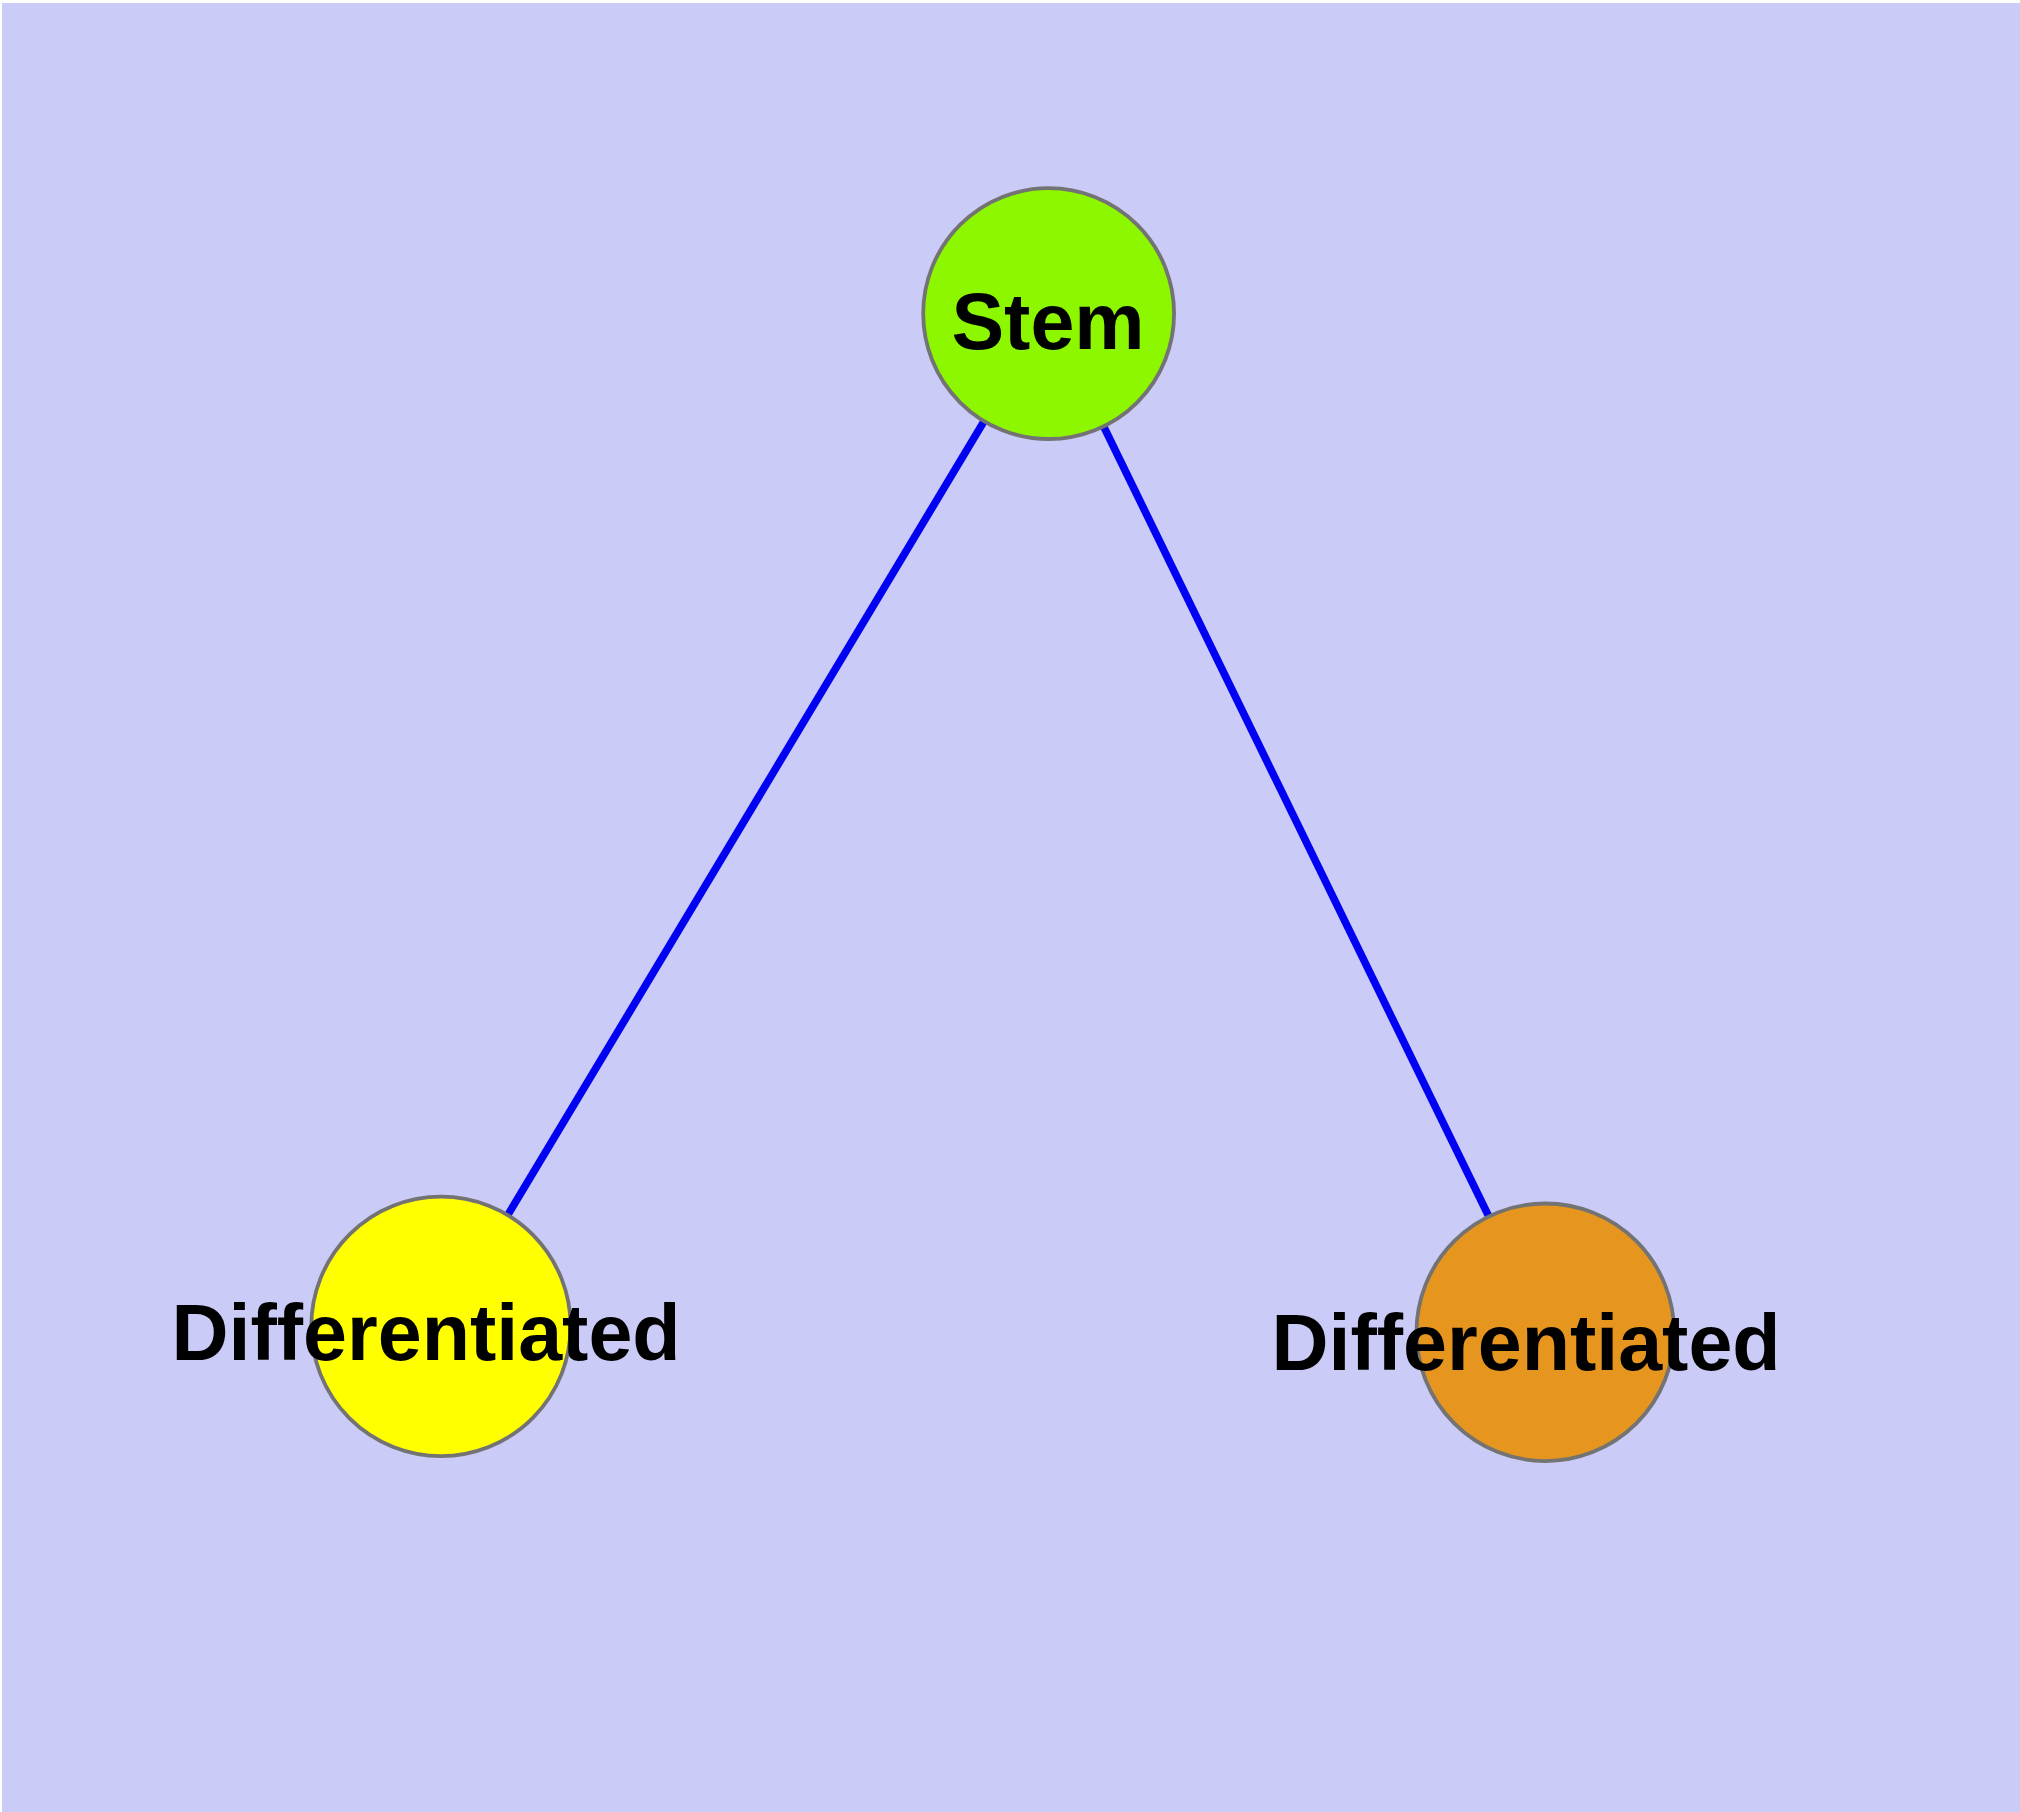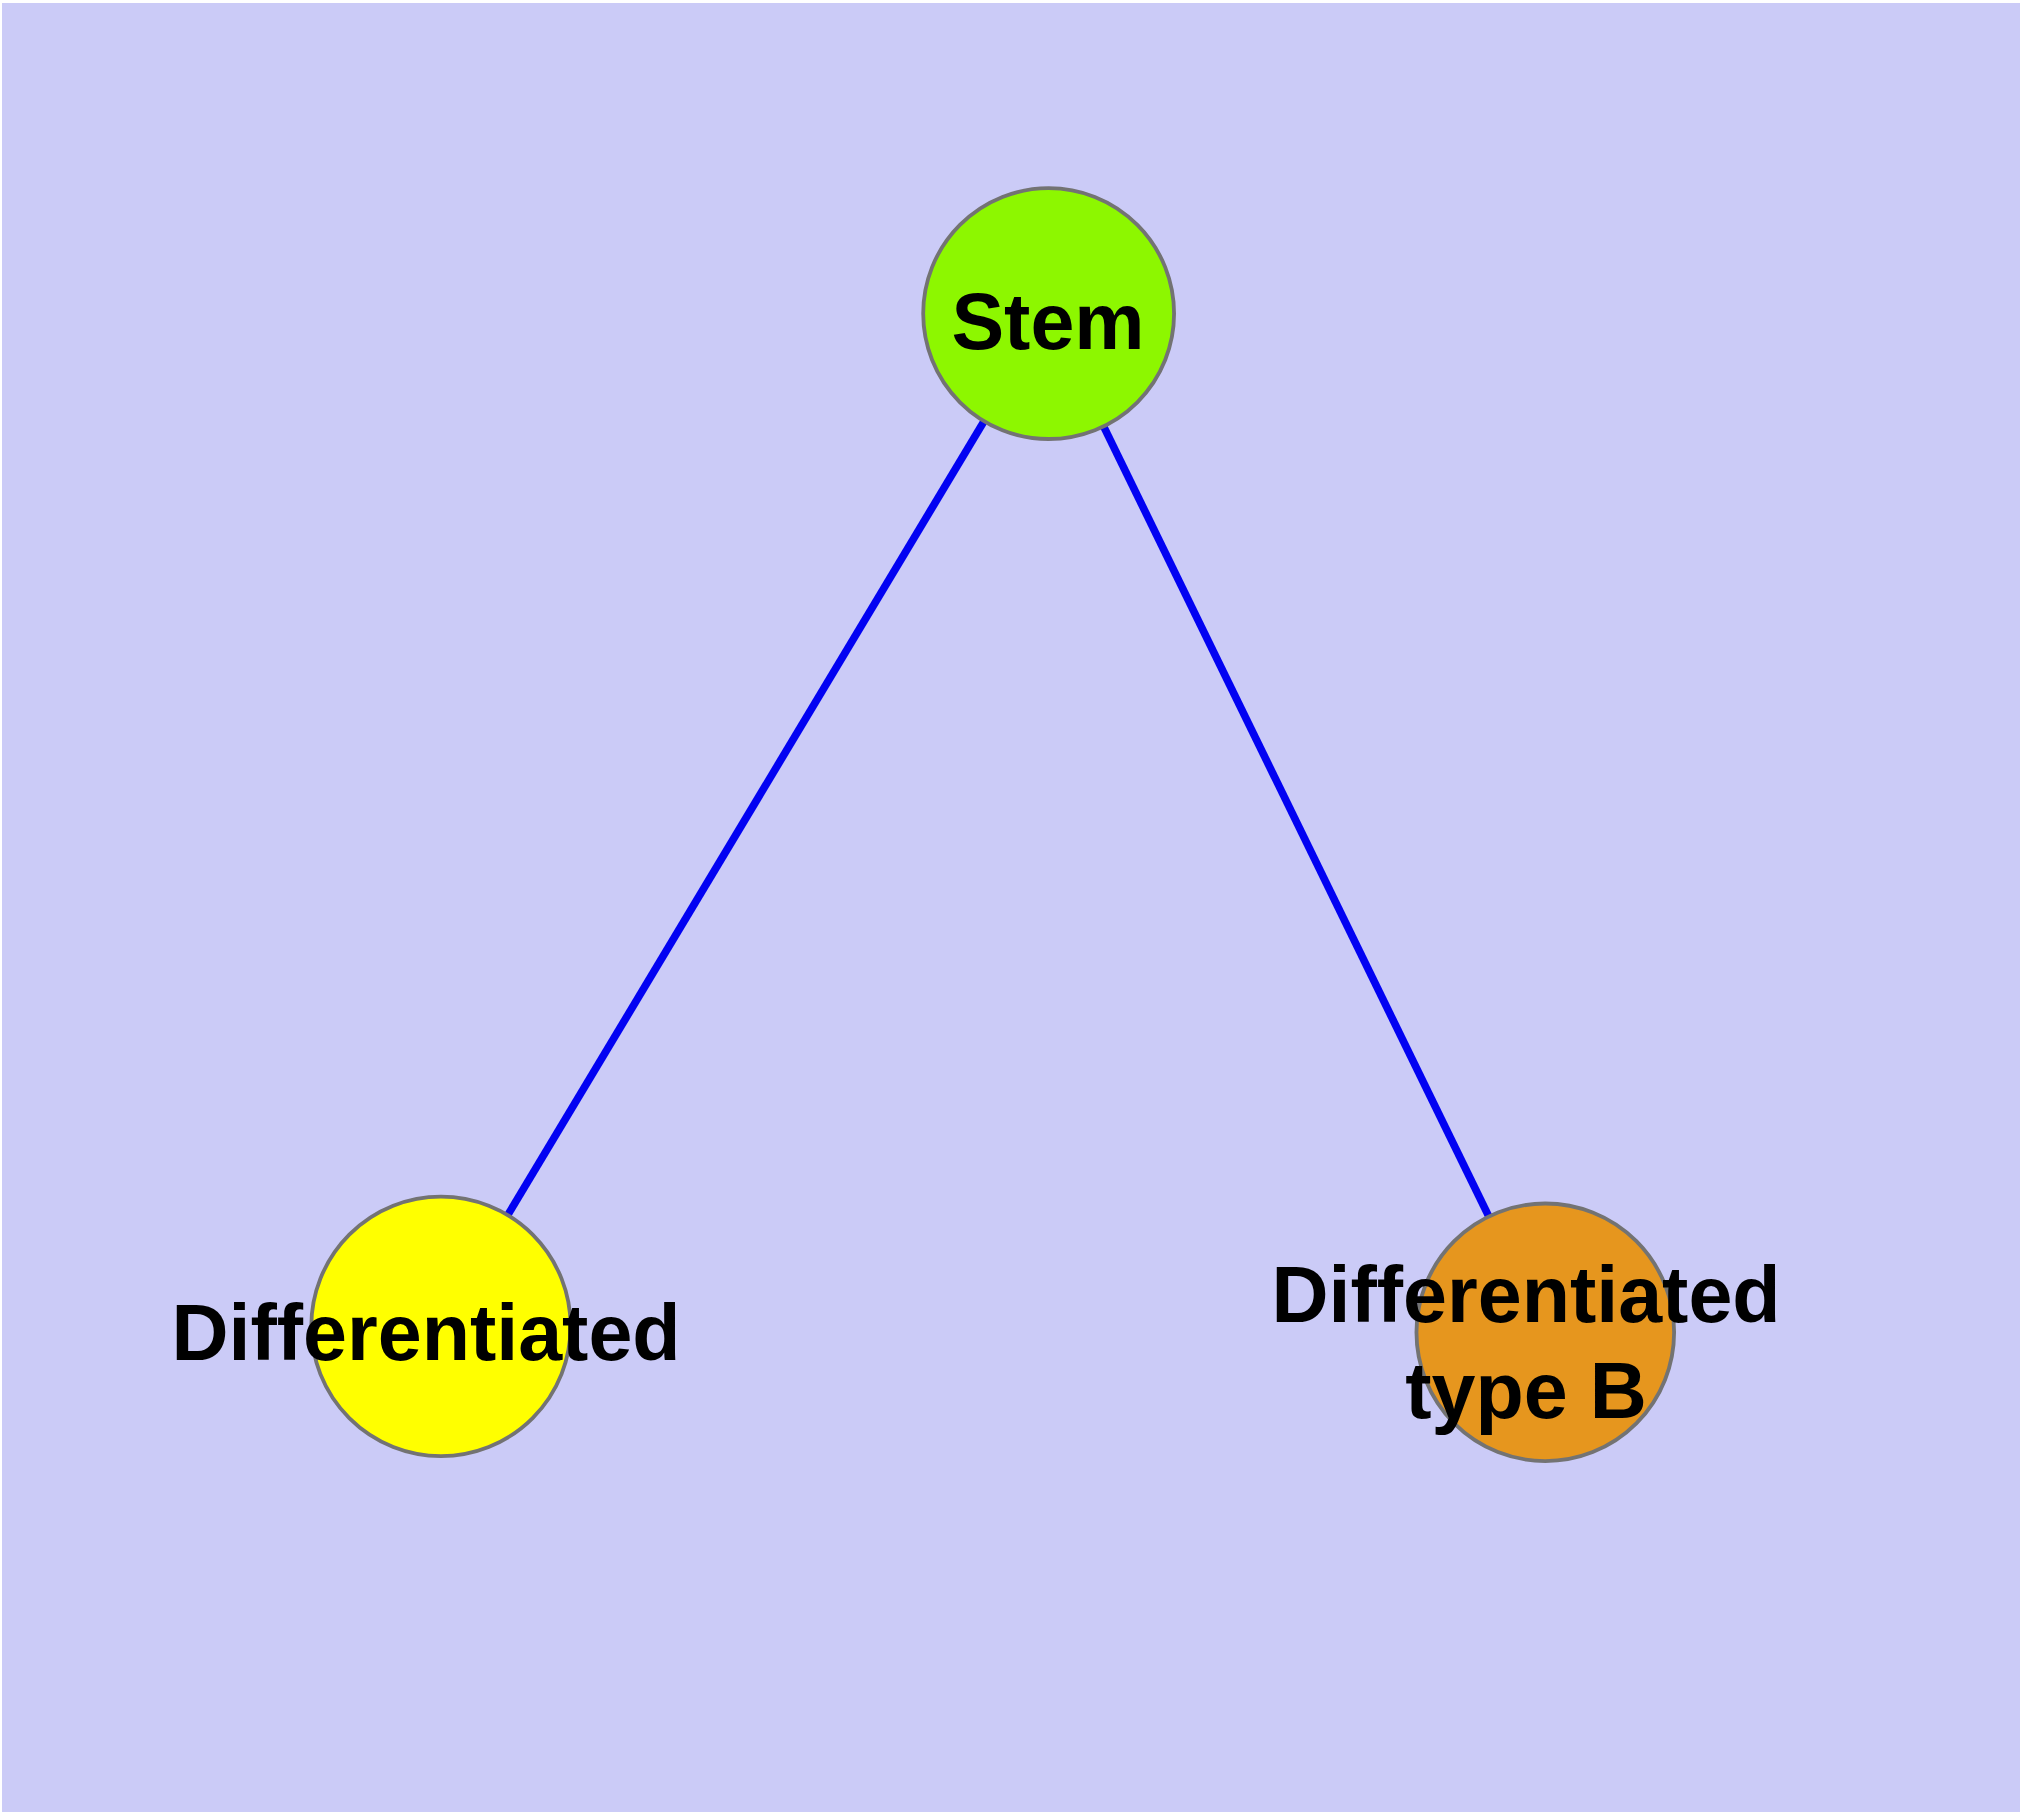--- a/index.html
+++ b/index.html
@@ -83,20 +83,19 @@
   <div class="node-label" id="label-stem">
     <div>Stem</div>
   </div>
 
   <div class="node-label" id="label-type-a">
     <div>Differentiated</div>
   </div>
 
   <div class="node-label" id="label-type-b">
     <div>Differentiated</div>
-    <div>type B</div>
   </div>
 
   <div id="frame-top"></div>
   <div id="frame-left"></div>
 
 </div>
 
 
 </body></html>

